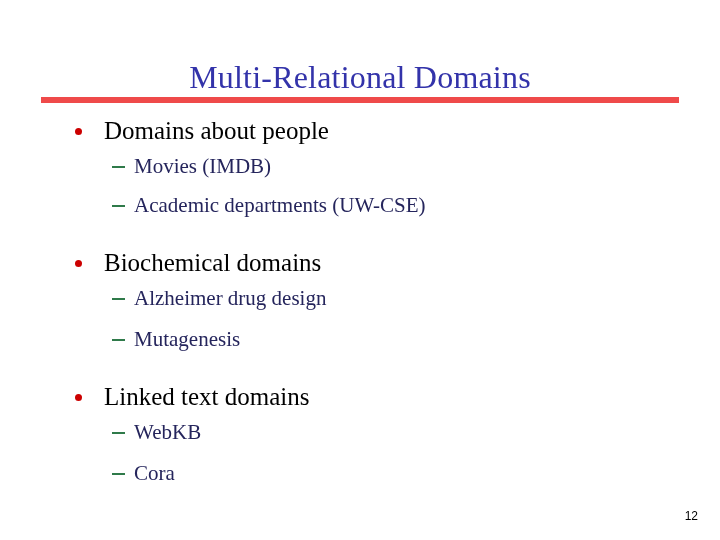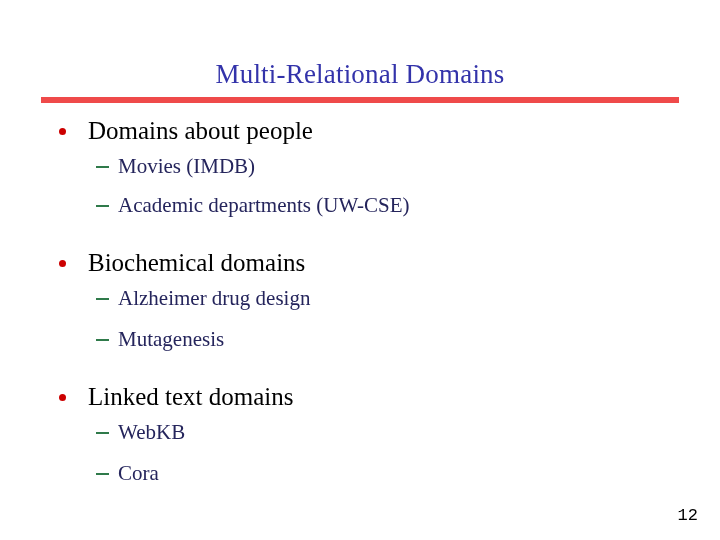--- a/index.html
+++ b/index.html
@@ -18,21 +18,21 @@
 
   
   #slide-title {
     position: absolute;
     left: 0;
     top: 38px;
     width: 720px;
     text-align: center;
     color: #3333aa;
     font-family: "Liberation Serif", "DejaVu Serif", serif;
-    font-size: 27px;
+    font-size: 32px;
     font-weight: normal;
     letter-spacing: 0.2px;
     line-height: 36px;
     white-space: nowrap;
   }
 
   
   #title-rule {
     position: absolute;
     left: 41px;
@@ -45,20 +45,21 @@
   
   #body {
     position: absolute;
     left: 0;
     top: 114px;
     width: 720px;
   }
 
   .group {
     position: relative;
+    padding-left: 16px;
   }
 
   
   .l1 {
     position: relative;
     display: block;
     padding-left: 88px;
     height: 34px;
     line-height: 34px;
     color: #000000;
@@ -103,22 +104,22 @@
   .sub-list .l2 + .l2 { margin-top: 12px; }
 
   .group.g1 .sub-list .l2 + .l2 { margin-top: 10px; }
 
   
   #page-number {
     position: absolute;
     right: 22px;
     bottom: 17px;
     color: #000000;
-    font-family: Liberation Mono, monospace;
-    font-size: 17px;
+    font-family: Liberation Sans, sans-serif;
+    font-size: 12px;
     line-height: 14px;
   }
 </style>
 </head>
 <body>
 
 <div id="slide">
 
   <h1 id="slide-title">Multi-Relational Domains</h1>
 

